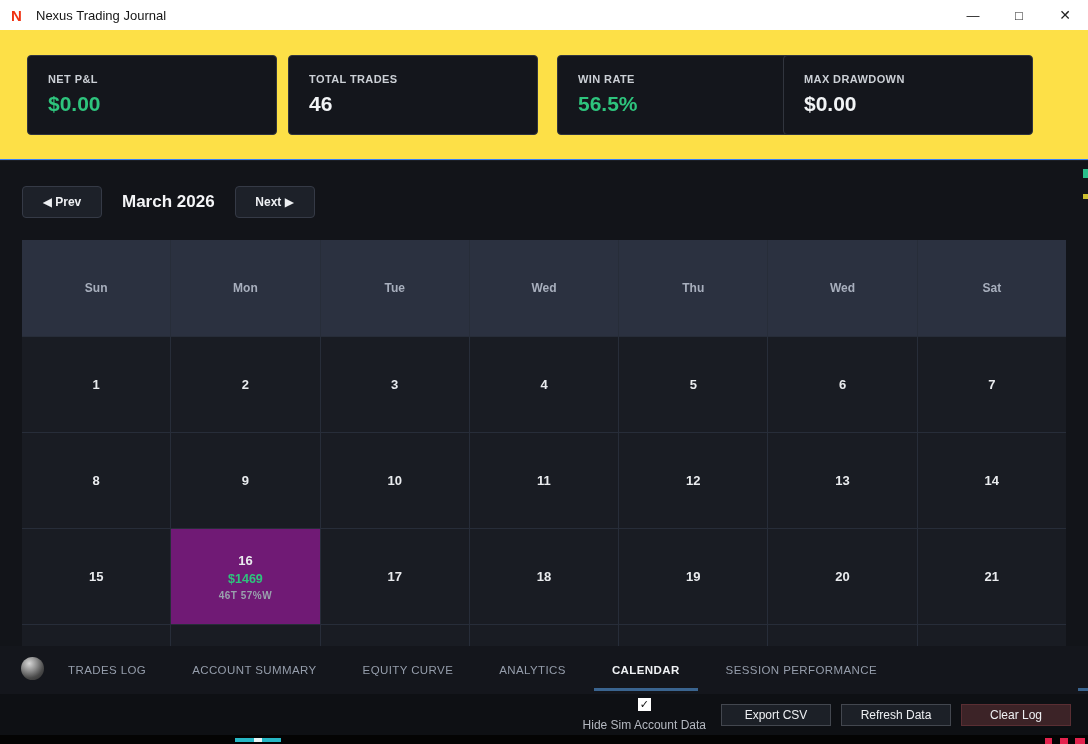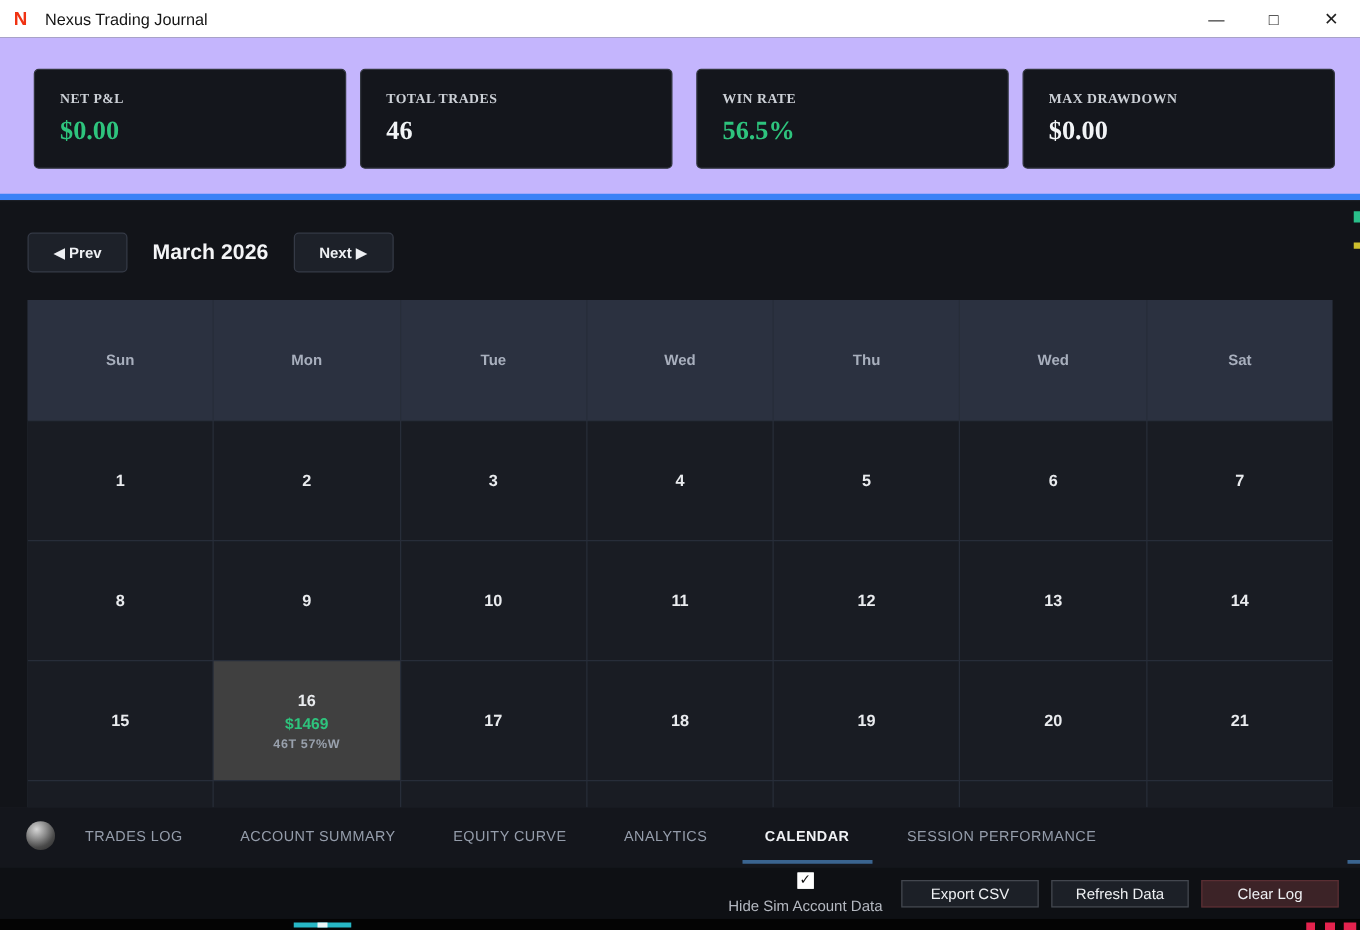--- a/index.html
+++ b/index.html
@@ -12,22 +12,22 @@
               background:#ffffff; display:flex; align-items:center; }
   .app-logo { width:17px; height:15px; margin-left:11px; color:#f03212;
               font-weight:900; font-size:15px; line-height:15px; letter-spacing:-2px; }
   .app-title { margin-left:8px; font-size:13px; color:#151515; }
   .win-controls { margin-left:auto; display:flex; height:30px; }
   .win-btn { width:46px; height:30px; display:flex; align-items:center; justify-content:center;
              font-size:13px; color:#222; cursor:default; }
   .win-btn.close { font-size:14px; }
 
   
-  .stats { position:absolute; left:0; top:30px; width:1088px; height:130px; background:#c4b5fd;
-           border-bottom:5px solid #3b82f6;font-family:Liberation Serif, serif; }
+  .stats { position:absolute; left:0; top:30px; width:1088px; height:130px; background:#fde047;
+           border-bottom:1px solid #3b82f6; }
   .card { position:absolute; top:25px; width:250px; height:80px; background:#14161c;
           border:1px solid #31353e; border-radius:4px; padding:17px 20px 0 20px; }
   .card .label { font-size:11px; font-weight:700; color:#ccd0d6; letter-spacing:.4px; }
   .card .value { margin-top:7px; font-size:21px; font-weight:700; color:#f2f4f6; }
   .card .value.green { color:#2ec47d; }
 
   
   .panel { position:absolute; left:0; top:161px; width:1088px; height:485px; background:#121419; }
   .cal-nav { position:absolute; left:22px; top:25px; display:flex; align-items:center; gap:20px; }
   .nav-btn { width:80px; height:32px; background:#1d2129; border:1px solid #353a46; border-radius:4px;
@@ -35,21 +35,21 @@
              justify-content:center; gap:5px; cursor:default; }
   .month-title { font-size:17px; font-weight:700; color:#f4f5f7; min-width:90px; text-align:center; }
 
   .cal-grid { position:absolute; left:22px; top:79px; width:1044px; height:406px; overflow:hidden;
               background:#272d39; display:grid; grid-template-columns:repeat(7,1fr);
               grid-template-rows:96px 95px 95px 95px 95px; gap:1px; }
   .cal-head { background:#2b3140; display:flex; align-items:center; justify-content:center;
               color:#a8afbd; font-size:12px; font-weight:700; }
   .cal-cell { background:#191c23; display:flex; flex-direction:column; align-items:center;
               justify-content:center; color:#e9ebee; font-size:13px; font-weight:700; gap:4px; }
-  .cal-cell.hl { background:#404040; }
+  .cal-cell.hl { background:#701a75; }
   .cal-cell .pnl { color:#2ec47d; font-size:12.5px; font-weight:700; }
   .cal-cell .substats { color:#99a1ad; font-size:10px; font-weight:700; letter-spacing:.5px; }
 
   
   .tabbar { position:absolute; left:0; top:646px; width:1088px; height:48px; background:#14161c;
             display:flex; align-items:stretch; }
   .orb { position:absolute; left:21px; top:11px; width:23px; height:23px; border-radius:50%;
          background:radial-gradient(circle at 36% 28%, #d6d6d6 0%, #8d8d8d 35%, #4a4a4a 65%, #262626 100%); }
   .tabs { display:flex; margin-left:64px; gap:38px; }
   .tab { position:relative; display:flex; align-items:center; padding:0 4px;
@@ -96,21 +96,21 @@
       <div class="value green">$0.00</div>
     </div>
     <div class="card" style="left:288px">
       <div class="label">TOTAL TRADES</div>
       <div class="value">46</div>
     </div>
     <div class="card" style="left:557px">
       <div class="label">WIN RATE</div>
       <div class="value green">56.5%</div>
     </div>
-    <div class="card" style="left:818px">
+    <div class="card" style="left:783px">
       <div class="label">MAX DRAWDOWN</div>
       <div class="value">$0.00</div>
     </div>
   </div>
 
   <div class="panel">
     <div class="cal-nav">
       <div class="nav-btn">◀ Prev</div>
       <div class="month-title">March 2026</div>
       <div class="nav-btn">Next ▶</div>

